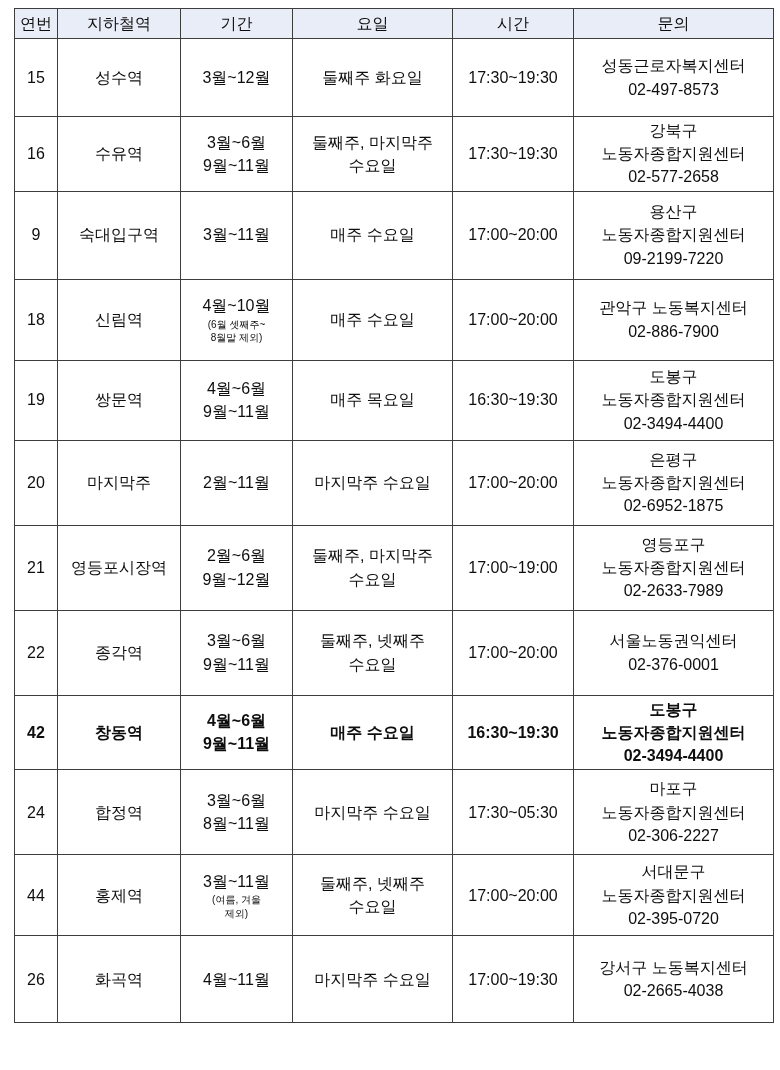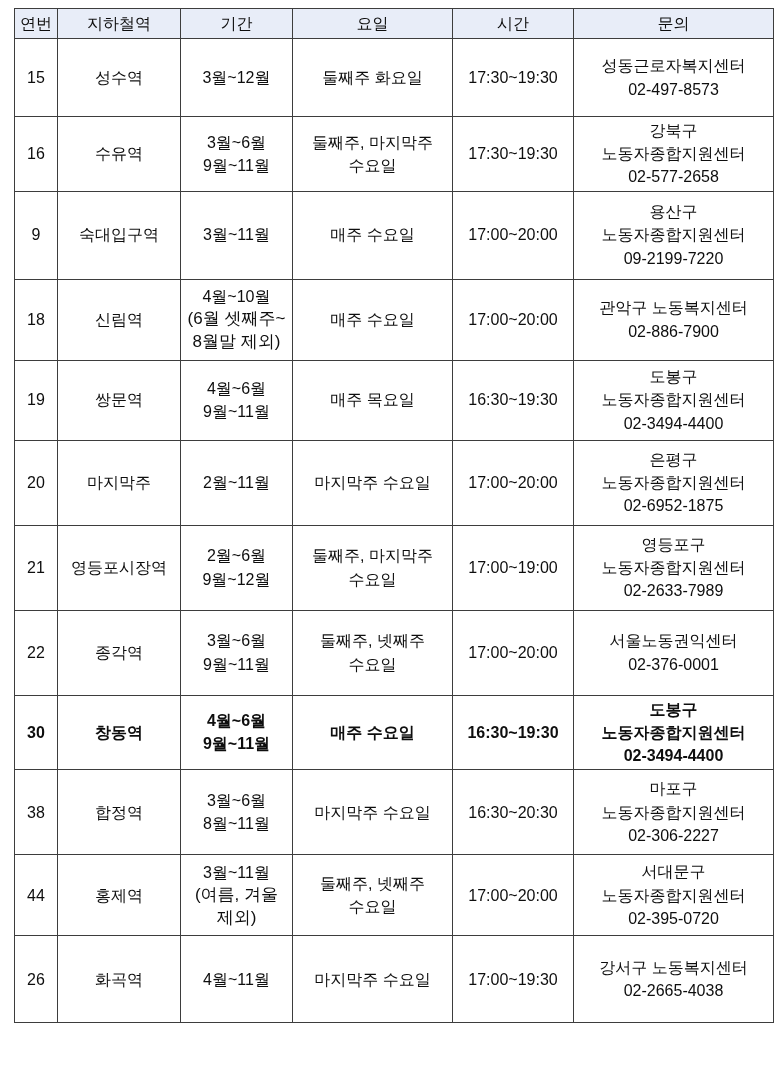--- a/index.html
+++ b/index.html
@@ -40,21 +40,21 @@
     overflow: hidden;
   }
   table.schedule th {
     background: var(--header-bg);
     font-weight: 400;
     height: 30px;
     line-height: 1.2;
     padding: 3px 0;
   }
   td .note {
-    font-size: 17px;
+    font-size: 10px;
     line-height: 1.35;
     white-space: pre-line;
   }
   
   tbody tr:nth-child(1)  { height: 78px; }
   tbody tr:nth-child(2)  { height: 42px; }
   tbody tr:nth-child(3)  { height: 88px; }
   tbody tr:nth-child(4)  { height: 81px; }
   tbody tr:nth-child(5)  { height: 80px; }
   tbody tr:nth-child(6)  { height: 85px; }
@@ -178,38 +178,38 @@
     <td class="c-period"><span class="main">3월~6월
 9월~11월</span></td>
     <td class="c-day">둘째주, 넷째주
 수요일</td>
     <td class="c-time">17:00~20:00</td>
     <td class="c-contact">서울노동권익센터
 02-376-0001</td>
   </tr>
 
   <tr>
-    <td class="c-no">30</td>
+    <td class="c-no">42</td>
     <td class="c-station">창동역</td>
     <td class="c-period"><span class="main">4월~6월
 9월~11월</span></td>
     <td class="c-day">매주 수요일</td>
     <td class="c-time">16:30~19:30</td>
     <td class="c-contact">도봉구
 노동자종합지원센터
 02-3494-4400</td>
   </tr>
 
   <tr>
-    <td class="c-no">38</td>
+    <td class="c-no">24</td>
     <td class="c-station">합정역</td>
     <td class="c-period"><span class="main">3월~6월
 8월~11월</span></td>
     <td class="c-day">마지막주 수요일</td>
-    <td class="c-time">16:30~20:30</td>
+    <td class="c-time">17:30~05:30</td>
     <td class="c-contact">마포구
 노동자종합지원센터
 02-306-2227</td>
   </tr>
 
   <tr>
     <td class="c-no">44</td>
     <td class="c-station">홍제역</td>
     <td class="c-period"><span class="main">3월~11월</span><div class="note">(여름, 겨울
 제외)</div></td>

